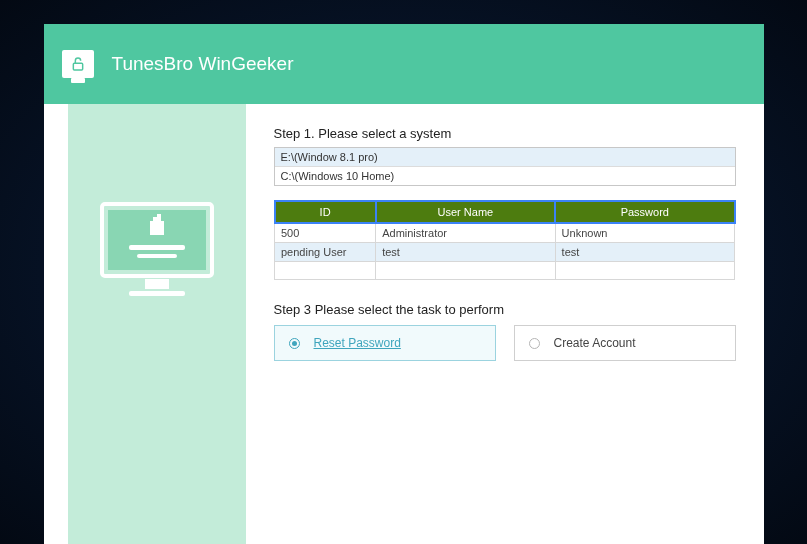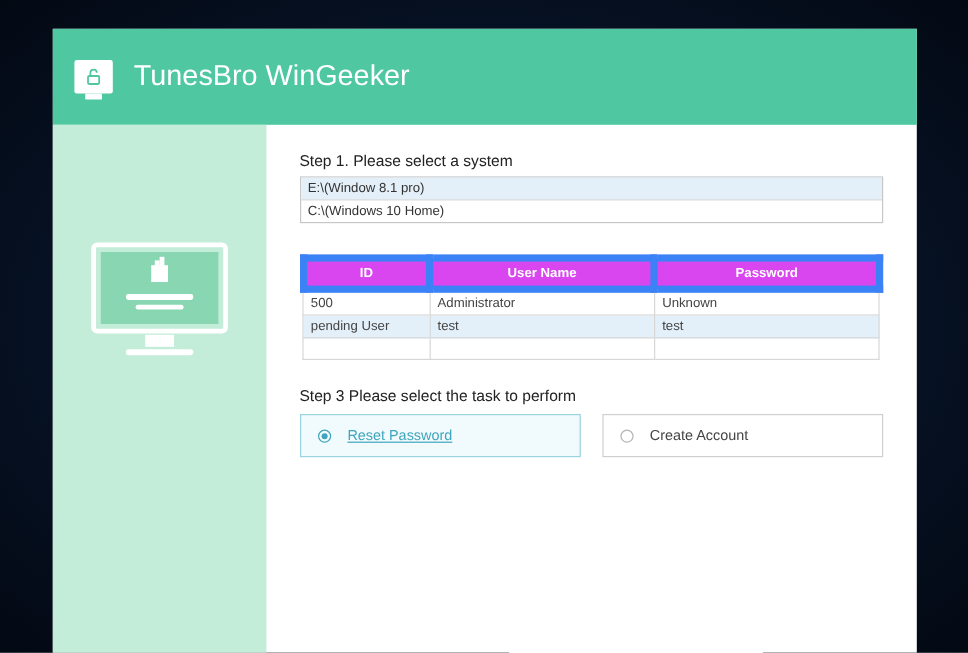--- a/index.html
+++ b/index.html
@@ -35,24 +35,25 @@
     display: flex; align-items: center; justify-content: center;
     margin-right: 18px;
     position: relative;
   }
   .logo-box::after{
     content:"";
     position:absolute; bottom:-5px; left:50%; transform:translateX(-50%);
     width:14px; height:5px; background:#fff; border-radius:1px;
   }
   .logo-box svg { width: 16px; height: 18px; }
-  .app-title { font-size: 24px; font-weight: normal; }
+  .app-title { font-size: 19px; font-weight: normal; }
   .body {
     flex: 1;
     display: flex;
+    padding-left: 24px;
   }
   .sidebar {
     width: 178px;
     background: #c3ecd9;
     display: flex;
     justify-content: center;
     align-items: flex-start;
     padding-top: 95px;
   }
   .monitor-illustration { width: 120px; }
@@ -60,38 +61,38 @@
     flex: 1;
     padding: 22px 28px 18px 28px;
     overflow: hidden;
     color: #333;
   }
   .step-label { font-size: 13px; margin-bottom: 6px; color:#222;}
   .sys-list {
     border: 1px solid #c7c7c7;
     font-size: 11px;
     color: #333;
-    margin-bottom: 26px;
+    margin-bottom: 14px;
   }
   .sys-item { padding: 3px 6px; border-bottom: 1px solid #dcdcdc; cursor: pointer; }
   .sys-item:last-child{border-bottom:none;}
   .sys-item.selected { background: #e4f0f9; }
   .user-table {
     width: 100%;
     border-collapse: collapse;
     font-size: 11px;
     margin-bottom: 22px;
   }
   .user-table th {
-    background: #d946ef;
+    background: #4d7c0f;
     color: #fff;
-    font-weight: bold;
+    font-weight: normal;
     padding: 4px 6px;
     text-align: center;
-    border: 6px solid #3b82f6;
+    border: 2px solid #3b82f6;
   }
   .user-table td {
     border: 1px solid #d7d7d7;
     padding: 3px 6px;
     color: #444;
   }
   .user-table tr.selected td { background: #e4f0f9; }
   .user-table tr.empty td { height: 18px; }
   .tasks {
     display: grid;

